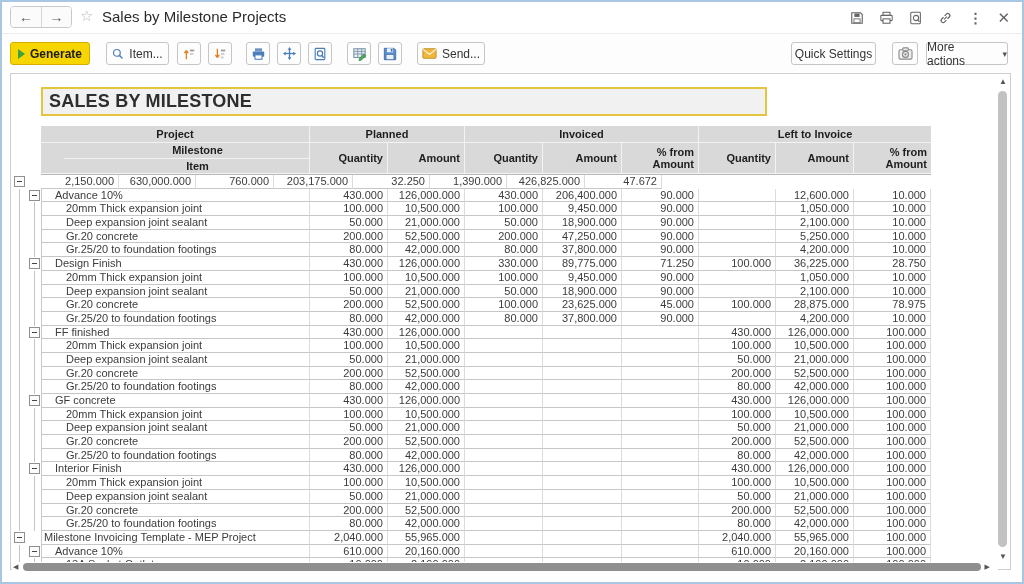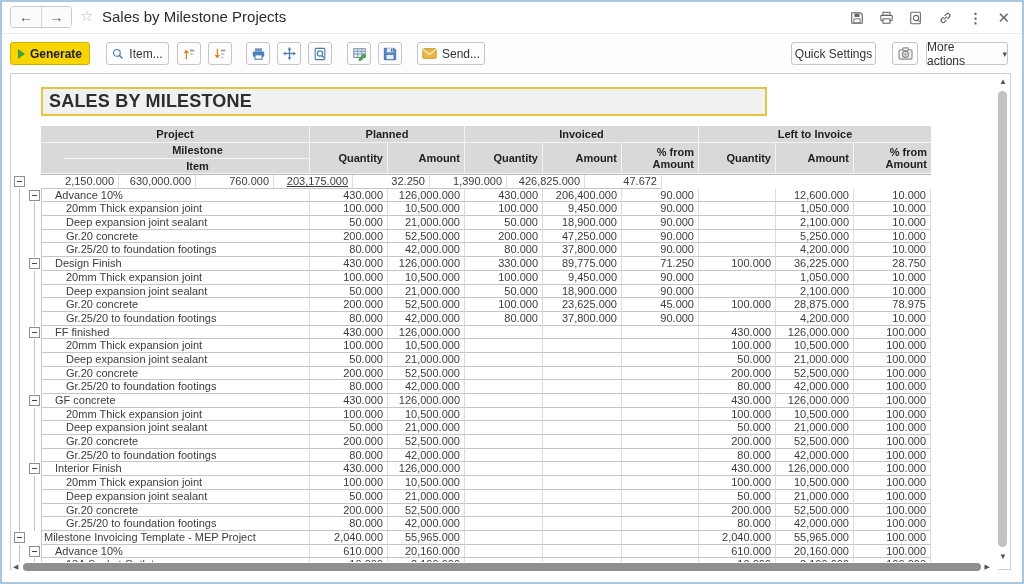--- a/index.html
+++ b/index.html
@@ -271,21 +271,21 @@
     </div>
 
     <div class="tbody" id="tbody">
         <div class="trow">
           <div class="gutter">
             <span class="mbox" style="left: 3px;"></span>
           </div>
           <div class="cell cnum" style="width: 78px;">2,150.000</div>
           <div class="cell cnum" style="width: 77px;">630,000.000</div>
           <div class="cell cnum" style="width: 78px;">760.000</div>
-          <div class="cell cnum" style="width: 79px; text-decoration: underline;">203,175.000</div>
+          <div class="cell cnum" style="width: 79px;">203,175.000</div>
           <div class="cell cnum" style="width: 77px;">32.250</div>
           <div class="cell cnum" style="width: 77px;">1,390.000</div>
           <div class="cell cnum" style="width: 78px;">426,825.000</div>
           <div class="cell cnum" style="width: 77px;">47.672</div>
         </div>
         <div class="trow">
           <div class="gutter">
             <div class="vline" style="left: 8px;"></div>
             <span class="mbox" style="left: 18px;"></span>
           </div>

